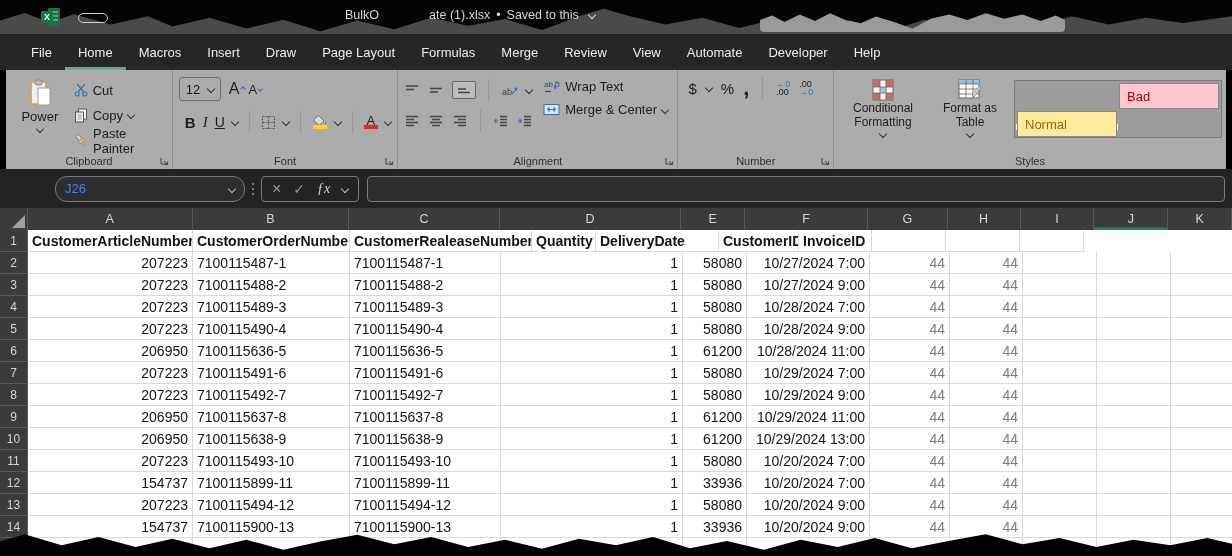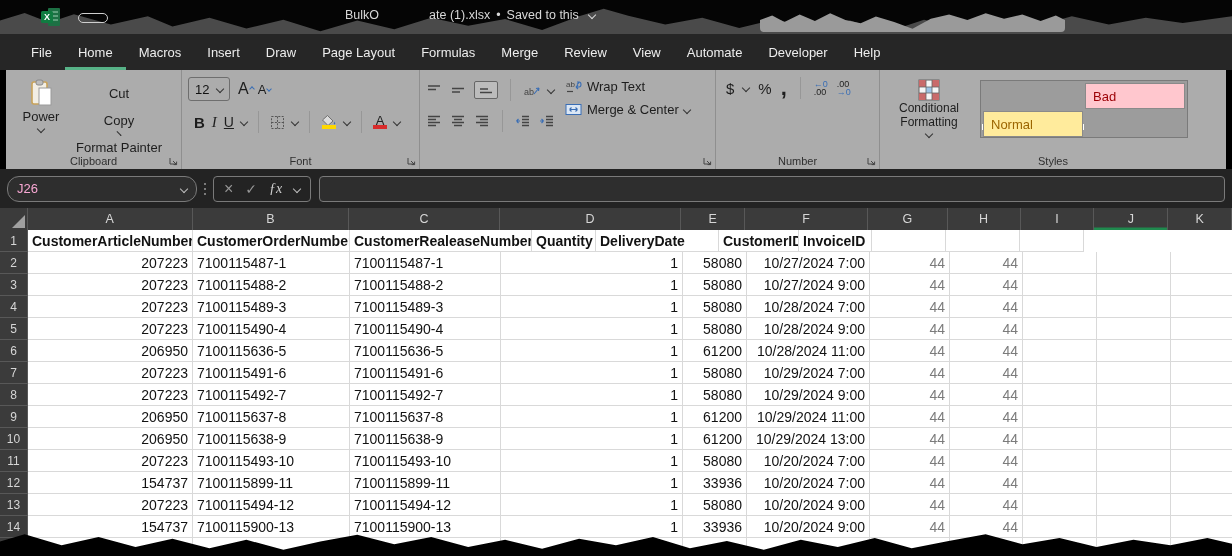--- a/index.html
+++ b/index.html
@@ -35,21 +35,21 @@
   .combo { border:1px solid #6e6e6e; border-radius:3px; height:24px; display:flex; align-items:center;
     padding:0 6px; font-size:13px; color:#111; justify-content:space-between; }
   .vsep { width:1px; background:#979797; height:22px; margin:0 4px; }
   .iconbox { display:flex; align-items:center; justify-content:center; }
   .sel-box { border:1px solid #666; background:#bcbcbc; border-radius:2px; }
 
   
   .g-clip { width:176px; display:flex; gap:6px; }
   .paste-btn { width:58px; display:flex; flex-direction:column; align-items:center; gap:2px; padding-top:2px; }
   .clip-stack { display:flex; flex-direction:column; gap:7px; padding-top:4px; }
-  .clip-stack .rbtn { height:20px;flex-direction:column; }
+  .clip-stack .rbtn { height:20px; }
 
   
   .g-font { width:238px; display:flex; flex-direction:column; gap:10px; }
   .font-row1 { display:flex; gap:4px; align-items:center; }
   .font-row2 { display:flex; gap:7px; align-items:center; padding-left:6px; }
   .btn-b { font-weight:bold; font-size:15px; }
   .btn-i { font-style:italic; font-size:15px; font-family:"Liberation Serif",serif; }
   .btn-u { text-decoration:underline; font-size:14px; }
   .colorbar { height:4px; width:14px; margin-top:-1px; }
 
@@ -71,21 +71,21 @@
   .gallery { border:1px solid #7a7a7a; background:#9c9c9c; display:grid;
     grid-template-columns:100px 100px 100px; grid-auto-rows:26px; gap:2px; padding:2px; height:58px;
     overflow:hidden; width:208px; margin-top:3px; }
   .style-cell { font-size:13px; display:flex; align-items:center; padding:0 7px; border:1px solid #8a8a8a; }
   .style-cell.selected { border:2px solid #5a5a5a; outline:1px solid #fff; }
 
   
   .fbar { position:absolute; left:0; right:0; top:169px; height:39px; background:#232323;
     display:flex; align-items:center; padding:0 7px; }
   .namebox { width:190px; height:26px; border:1px solid #7a7a7a; border-radius:12px; background:#2e2e2e;
-    color:#f9a8d4; font-size:13px; display:flex; align-items:center; padding:0 9px; justify-content:space-between; }
+    color:#3b82f6; font-size:13px; display:flex; align-items:center; padding:0 9px; justify-content:space-between;margin-left:48px; }
   .fdots { display:flex; flex-direction:column; gap:3px; margin:0 7px; }
   .fdots i { width:2px; height:2px; background:#9a9a9a; border-radius:50%; }
   .fx-group { height:26px; border:1px solid #7a7a7a; border-radius:4px; display:flex; align-items:center;
     gap:12px; padding:0 10px; color:#969696; font-size:14px; }
   .fx-label { font-style:italic; font-family:"Liberation Serif",serif; color:#cfcfcf; font-size:14px; }
   .finput { flex:1; height:26px; margin-left:8px; border:1px solid #7a7a7a; border-radius:4px; background:#2e2e2e;
     color:#e6e6e6; font-size:13px; display:flex; align-items:center; padding:0 8px; }
 
   
   .sheet { position:absolute; left:0; right:0; top:208px; bottom:0; background:#fff; overflow:hidden; }
@@ -183,21 +183,21 @@
           <span class="chev" style="color:#333;"></span>
         </div>
         <div class="rbtn">
           <svg width="15" height="14" viewBox="0 0 15 14">
             <g transform="rotate(-35 7 7)">
               <rect x="5.5" y="0" width="4" height="6" fill="#cfcfcf" stroke="#777" stroke-width="0.8"></rect>
               <rect x="4.5" y="6" width="6" height="3" fill="#e8c47a" stroke="#a8843c" stroke-width="0.8"></rect>
               <path d="M6 9 L7.5 13 L9 9 Z" fill="#e8c47a" stroke="#a8843c" stroke-width="0.6"></path>
             </g>
           </svg>
-          <span>Format Painter</span>
+          <span>Paste Painter</span>
         </div>
       </div>
       <span class="grp-label">Clipboard</span>
       <svg class="dlg" width="10" height="10">
         <path d="M2 2 v6 h6" fill="none" stroke="#444"></path>
           <path d="M5 5 l3.4 3.4 M8.6 5.6 v3 h-3" fill="none" stroke="#444"></path>
       </svg>
     </div>
 
     <div class="grp g-font">
@@ -320,20 +320,21 @@
         </div>
         <div class="rbtn">
           <svg width="17" height="13" viewBox="0 0 17 13">
             <rect x="1" y="1.5" width="15" height="10" fill="#dbe7f5" stroke="#3a6eb5"></rect>
             <path d="M4.5 6.5 h8 M4.5 6.5 l2 -2 M4.5 6.5 l2 2 M12.5 6.5 l-2 -2 M12.5 6.5 l-2 2" stroke="#3a6eb5" fill="none" stroke-width="1.1"></path>
           </svg>
           <span>Merge &amp; Center</span>
           <span class="chev" style="color:#333;"></span>
         </div>
       </div>
+      <span class="grp-label">Alignment</span>
       <svg class="dlg" width="10" height="10">
         <path d="M2 2 v6 h6" fill="none" stroke="#444"></path>
           <path d="M5 5 l3.4 3.4 M8.6 5.6 v3 h-3" fill="none" stroke="#444"></path>
       </svg>
     </div>
 
     <div class="grp g-num">
       <div class="num-row">
         <span style="font-size:15px;">$</span>
         <span class="chev" style="color:#333;"></span>
@@ -363,20 +364,30 @@
           <rect x="1" y="1" width="7" height="7" fill="#c96a6a"></rect>
             <rect x="14" y="1" width="7" height="7" fill="#c96a6a"></rect>
           <rect x="8" y="8" width="6" height="6" fill="#9cc3e5"></rect>
           <rect x="1" y="14" width="7" height="7" fill="#c96a6a"></rect>
             <rect x="14" y="14" width="7" height="7" fill="#c96a6a"></rect>
           <path d="M8 1 v20 M14 1 v20 M1 8 h20 M1 14 h20" stroke="#666" stroke-width="0.8"></path>
         </svg>
         <span>Conditional Formatting</span>
         <span class="chev" style="color:#333; margin-top:2px;"></span>
       </div>
+      <div class="bigbtn" style="width:72px;">
+        <svg width="24" height="22" viewBox="0 0 24 22">
+          <rect x="1" y="1" width="20" height="18" fill="#fff" stroke="#666"></rect>
+          <rect x="1" y="1" width="20" height="4" fill="#9cc3e5"></rect>
+          <path d="M1 5 h20 M1 10 h20 M1 15 h20 M8 1 v18 M15 1 v18" stroke="#666" stroke-width="0.8"></path>
+          <path d="M14 16 L21 7 L23 9 L16 18 Z" fill="#cfcfcf" stroke="#777" stroke-width="0.7"></path>
+        </svg>
+        <span>Format as Table</span>
+        <span class="chev" style="color:#333; margin-top:2px;"></span>
+      </div>
       <div class="gallery">
           <div class="style-cell selected" style="background: #14b8a6; color: rgb(0, 0, 0); margin-top: 42px;">Normal</div>
           <div class="style-cell" style="background: rgb(255, 199, 206); color: rgb(156, 0, 6);">Bad</div>
           <div class="style-cell" style="background: rgb(198, 239, 206); color: rgb(0, 97, 0);">Good</div>
           <div class="style-cell" style="background: rgb(255, 235, 156); color: rgb(156, 101, 0);">Normal</div>
         </div>
       <span class="grp-label">Styles</span>
     </div>
   </div>
 

